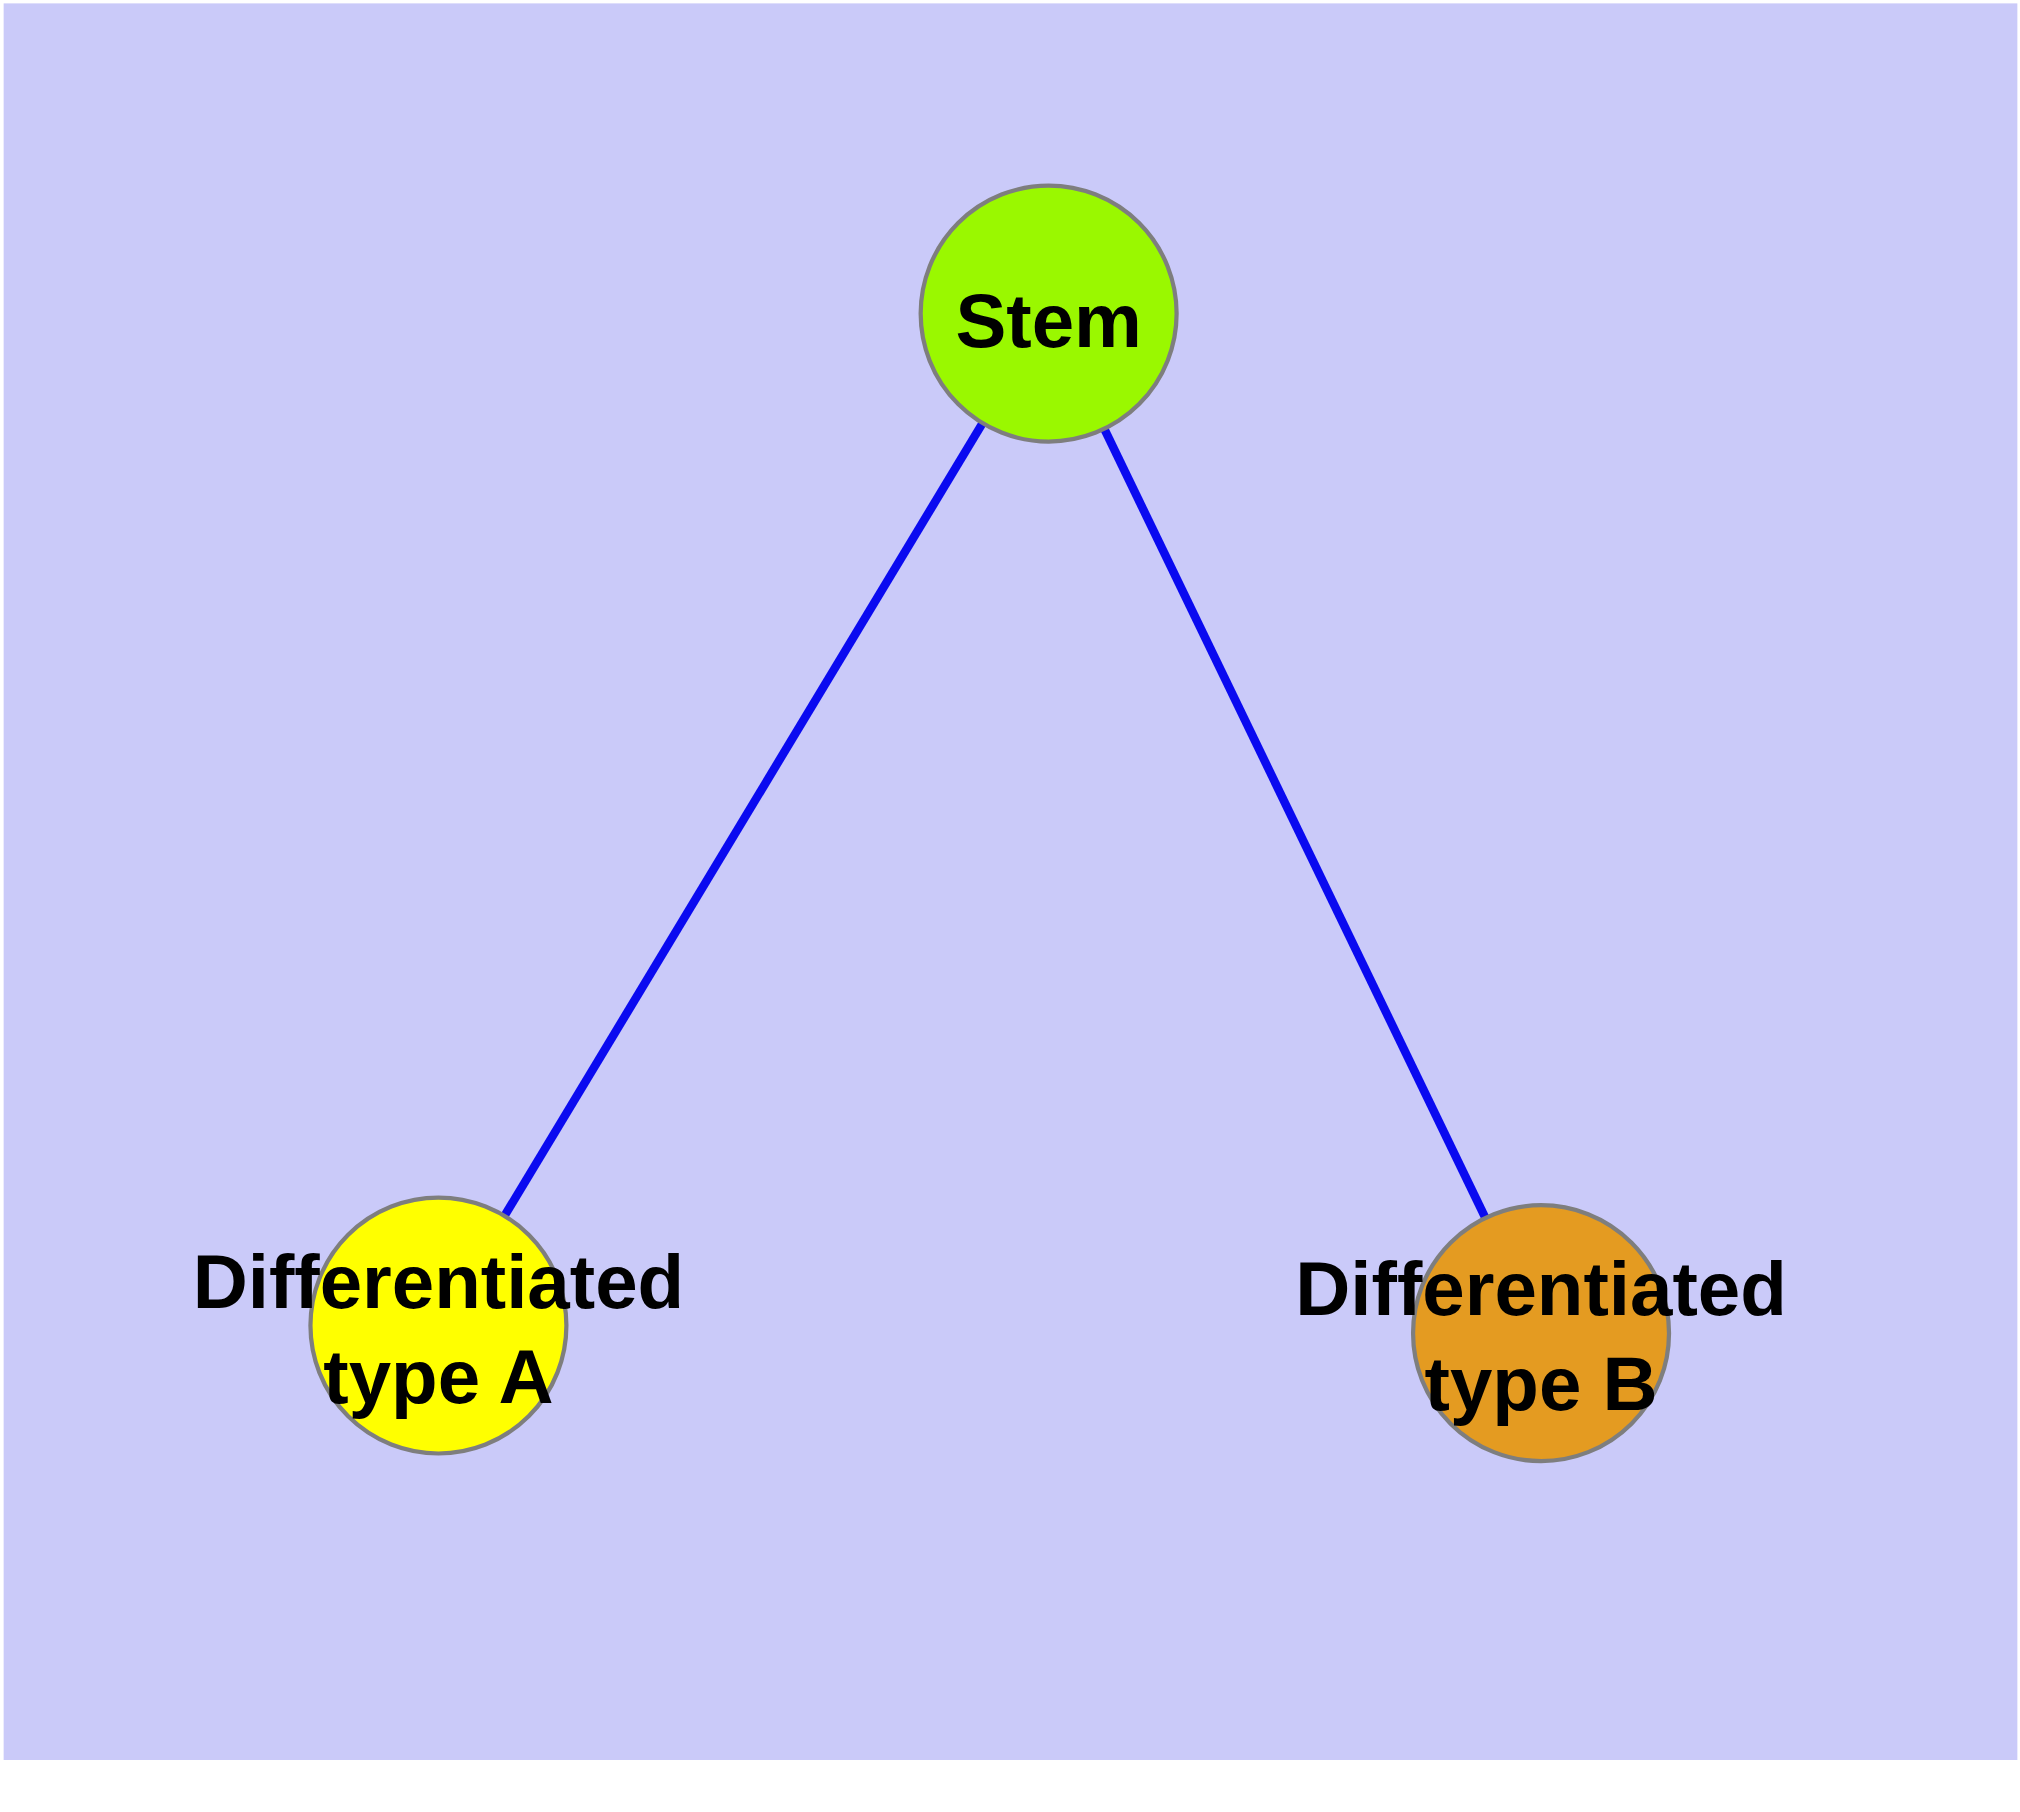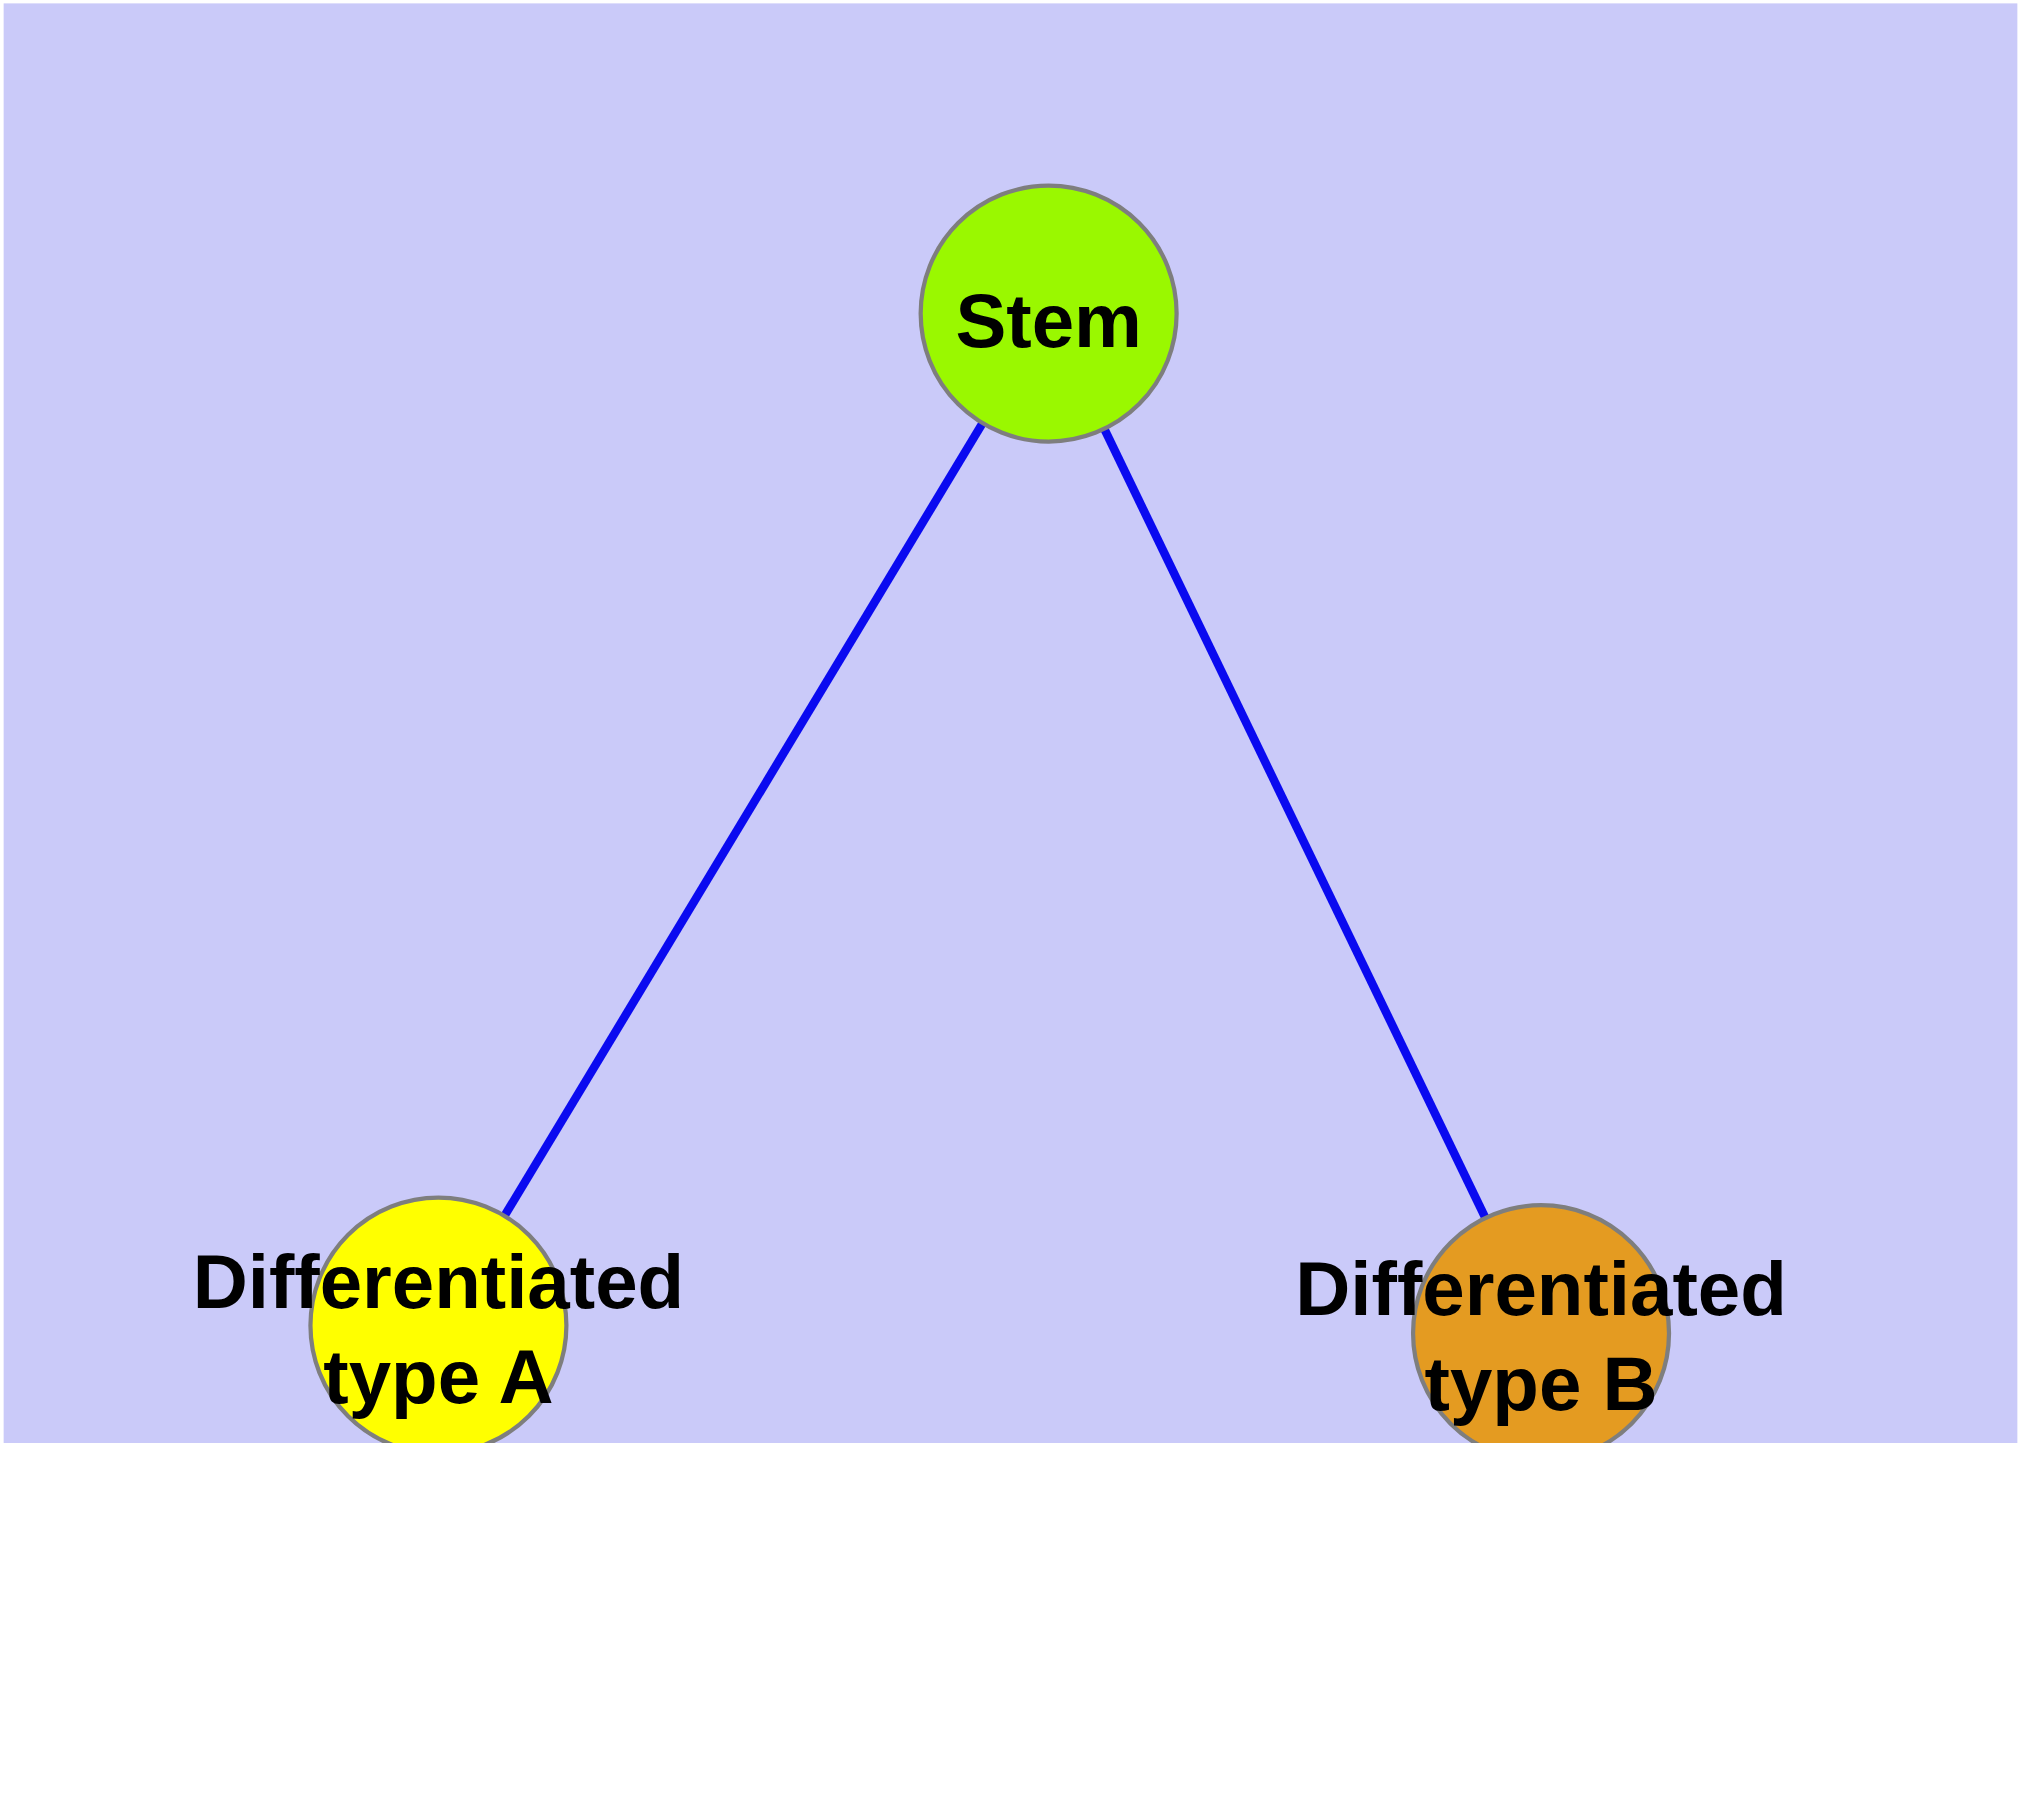--- a/index.html
+++ b/index.html
@@ -3,21 +3,21 @@
 <meta charset="utf-8">
 <style>
   html, body {
     margin: 0;
     padding: 0;
     background: #ffffff;
   }
   .canvas-wrap {
     position: relative;
     width: 2021px;
-    height: 1443px;
+    height: 1760px;
     overflow: hidden;
   }
   svg {
     display: block;
     width: 2021px;
     height: 1812px;
   }
   .node-label {
     font-family: "Liberation Sans", sans-serif;
     font-weight: bold;

